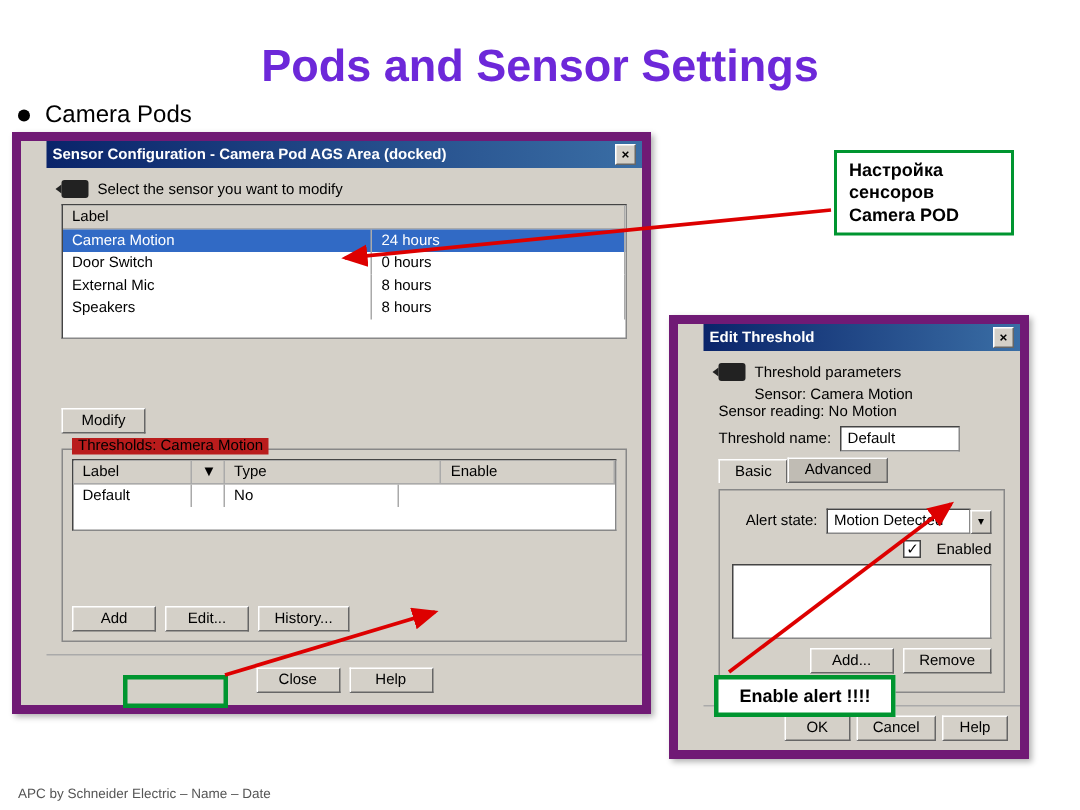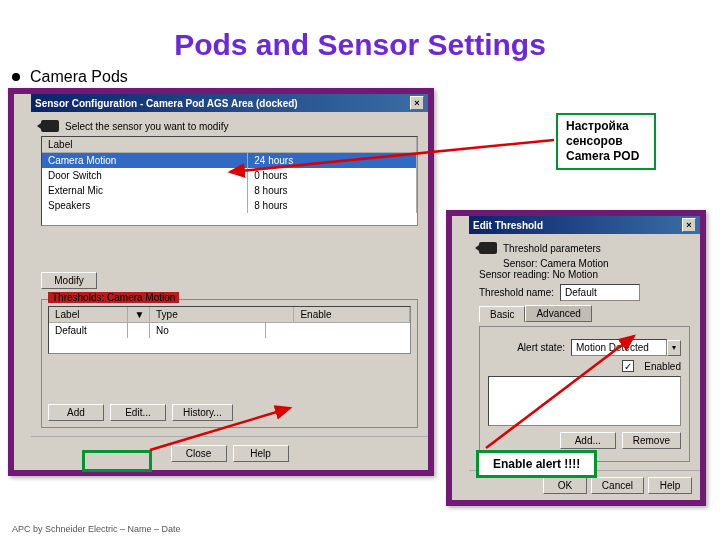--- a/index.html
+++ b/index.html
@@ -113,21 +113,21 @@
         <span class="btn">History...</span>
       </div>
     </div>
   </div>
   <div class="dlg-foot">
     <span class="btn">Close</span>
     <span class="btn">Help</span>
   </div>
 </div>
 
-<div class="win" style="left:446px; top:210px; width:260px;">
+<div class="win" style="left:446px; top:210px; width:240px;">
   <div class="titlebar">
     <span class="tx">Edit Threshold</span>
     <div class="winbtns">
       <div class="winbtn">×</div>
     </div>
   </div>
   <div class="pad">
     <div class="icorow">
       <div class="icon-cam"></div>
       <span class="small">Threshold parameters</span>
@@ -163,21 +163,21 @@
       </div>
     </div>
   </div>
   <div class="dlg-foot" style="justify-content:flex-end; gap:4px; padding:6px 8px;">
     <span class="btn" style="min-width:44px;">OK</span>
     <span class="btn" style="min-width:44px;">Cancel</span>
     <span class="btn" style="min-width:44px;">Help</span>
   </div>
 </div>
 
-<div class="callout" style="left:556px; top:113px; width:100px; line-height:1.25;">
+<div class="callout" style="left:556px; top:100px; width:120px; line-height:1.25;">
   <div>Настройка</div>
   <div>сенсоров</div>
   <div>Camera POD</div>
 </div>
 <div class="callout2" style="left:476px; top:450px;">Enable alert !!!!</div>
 
 <div class="hl" style="left:82px; top:450px; width:70px; height:22px;"></div>
 
 <svg class="arrows" width="720" height="540">
   <defs>

